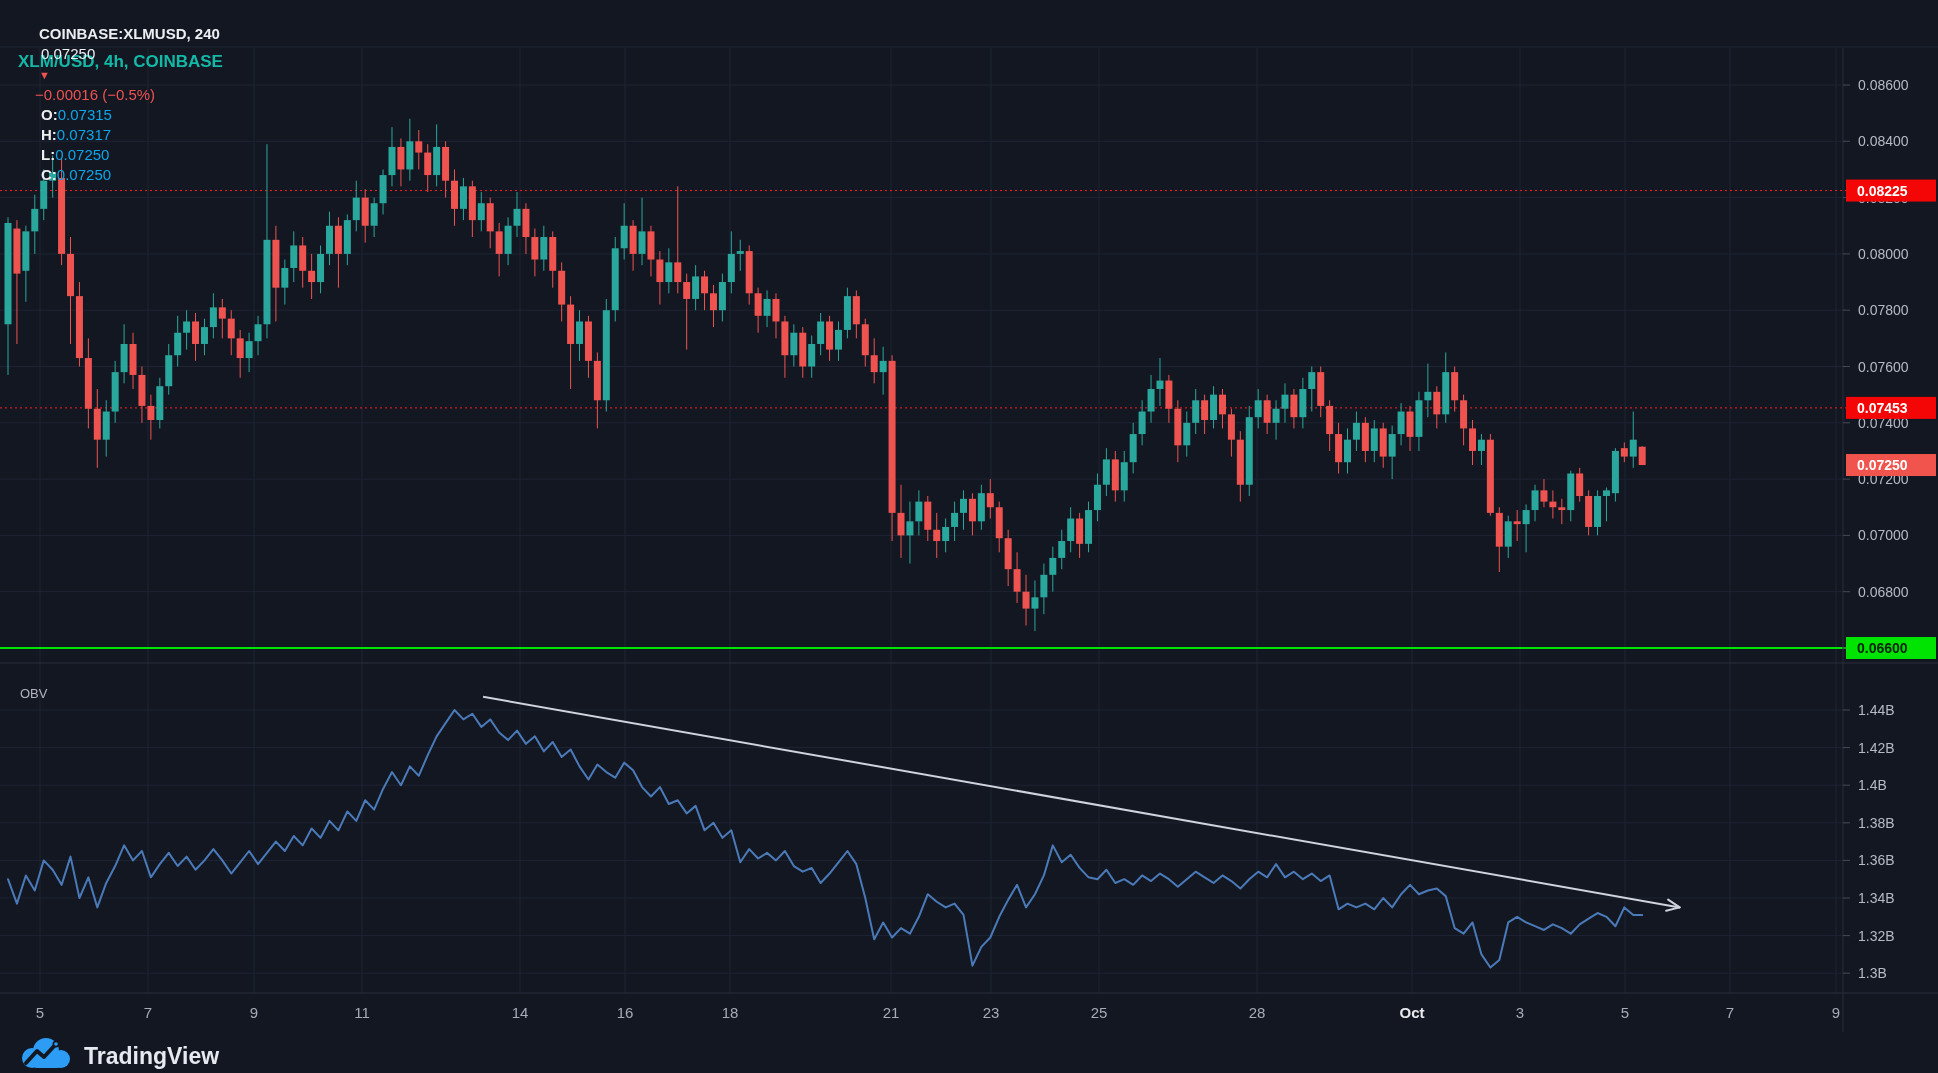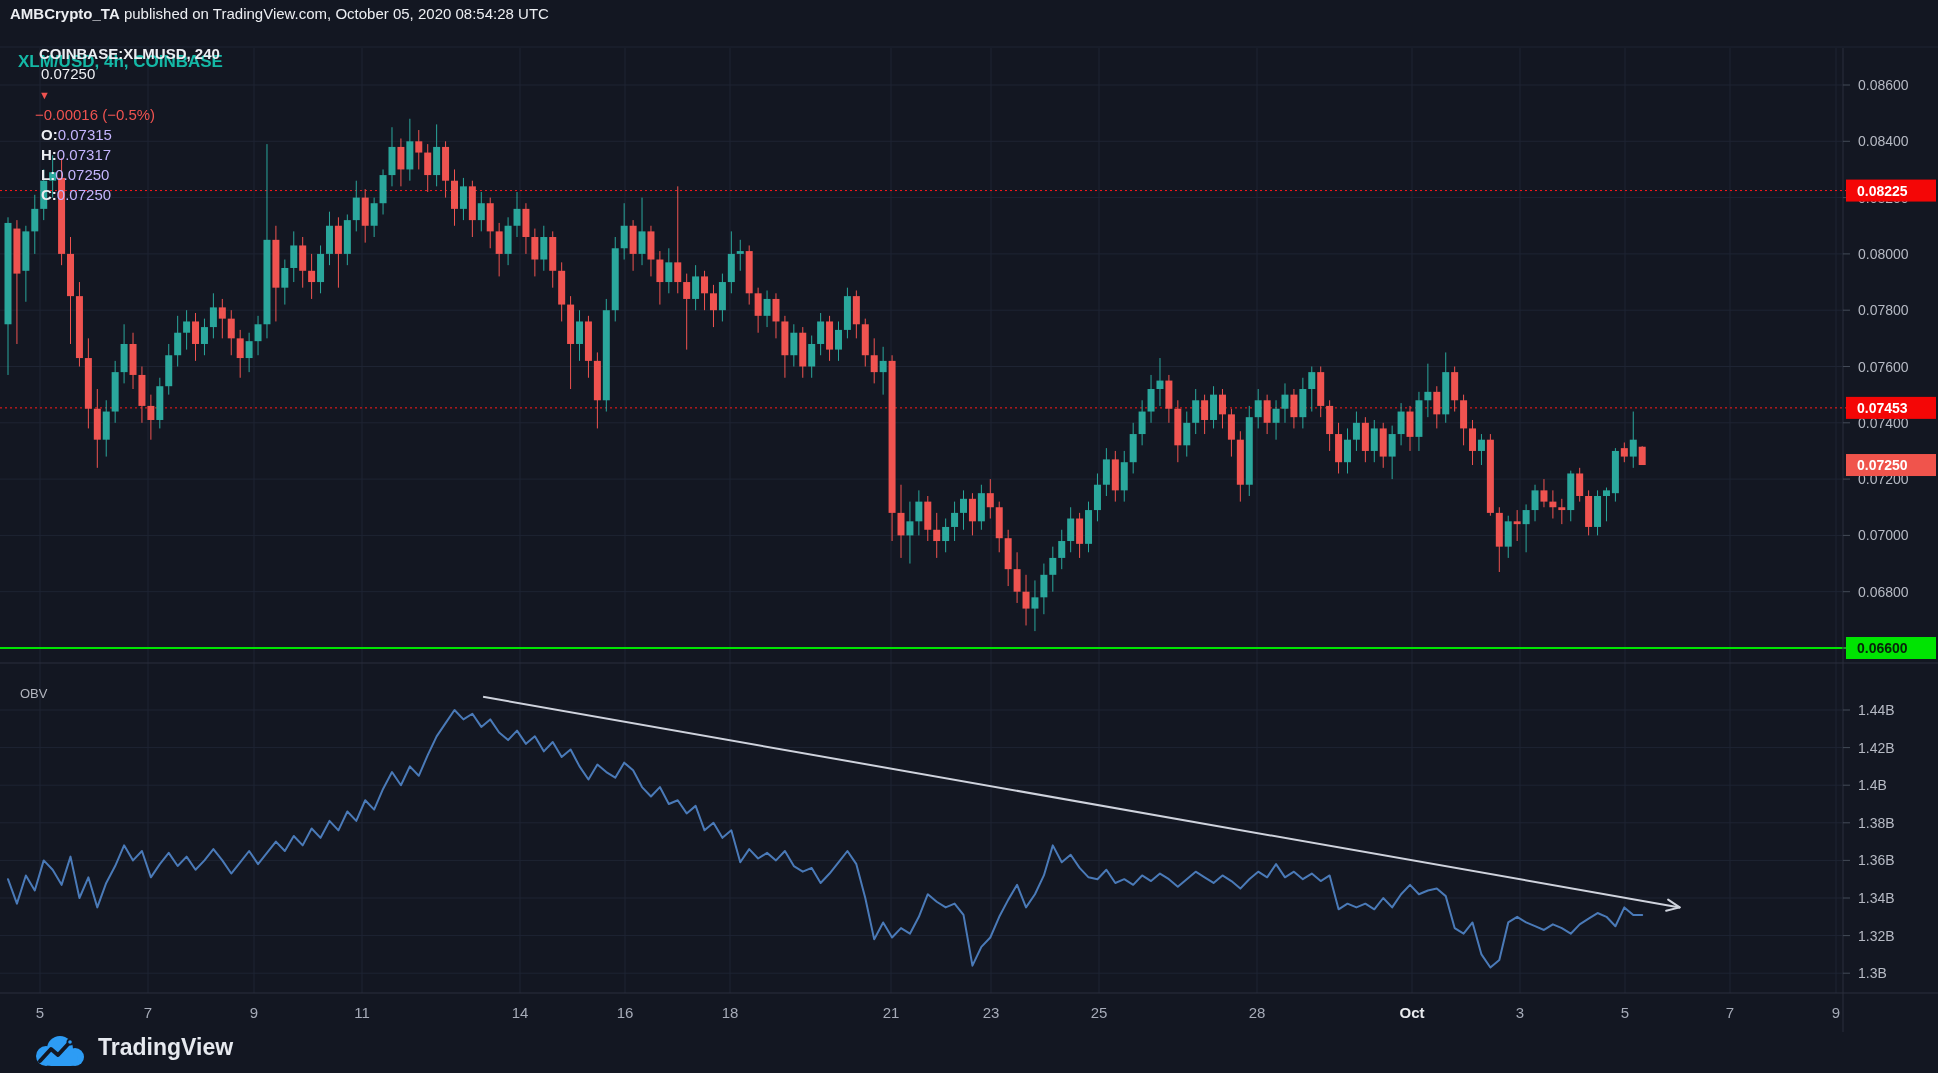--- a/index.html
+++ b/index.html
@@ -7,24 +7,24 @@
   .page{position:relative;width:1938px;height:1073px;background:#131722;}
   #chart-svg{position:absolute;left:0;top:0;}
   .hdr{position:absolute;left:10px;top:4px;z-index:5;}
   .hdr-line1{font-size:15px;color:#eceef2;line-height:20px;white-space:pre;}
   .hdr-line1 .b{font-weight:bold;}
   .hdr-line2{font-size:15px;color:#eceef2;line-height:20px;white-space:pre;}
   .hdr-line2 .b{font-weight:bold;margin-left:6px;}
   .hdr-line2 .w{margin-left:6px;}
   .hdr-line2 .red{color:#ef5350;}
   .hdr-line2 .tri{font-size:11px;margin-left:4px;}
-  .hdr-line2 .val{color:#c4b5fd;}
+  .hdr-line2 .val{color:#0ea5e9;}
   .pane-title{position:absolute;left:18px;top:52px;font-size:17px;font-weight:600;color:#14b8a6;z-index:4;}
   .obv-label{position:absolute;left:20px;top:686px;font-size:13px;color:#b2b5be;z-index:4;}
-  .footer{position:absolute;left:32px;top:1034px;height:36px;display:flex;align-items:flex-start;z-index:5;}
+  .footer{position:absolute;left:18px;top:1034px;height:36px;display:flex;align-items:flex-end;z-index:5;}
   .footer .logo{display:inline-block;width:58px;height:34px;}
   .footer .brand{font-size:23px;font-weight:600;color:#e6e9ef;margin-left:8px;}
 </style>
 </head>
 <body>
 
 <div class="page">
 
   <svg id="chart-svg" width="1938" height="1073">
       <g>
@@ -519,21 +519,20 @@
         <text x="1257" y="1018" text-anchor="middle" fill="#a6abb8" font-size="15px" font-weight="normal" font-family="Liberation Sans, sans-serif">28</text>
         <text x="1412" y="1018" text-anchor="middle" fill="#e8eaed" font-size="15px" font-weight="bold" font-family="Liberation Sans, sans-serif">Oct</text>
         <text x="1520" y="1018" text-anchor="middle" fill="#a6abb8" font-size="15px" font-weight="normal" font-family="Liberation Sans, sans-serif">3</text>
         <text x="1625" y="1018" text-anchor="middle" fill="#a6abb8" font-size="15px" font-weight="normal" font-family="Liberation Sans, sans-serif">5</text>
         <text x="1730" y="1018" text-anchor="middle" fill="#a6abb8" font-size="15px" font-weight="normal" font-family="Liberation Sans, sans-serif">7</text>
         <text x="1836" y="1018" text-anchor="middle" fill="#a6abb8" font-size="15px" font-weight="normal" font-family="Liberation Sans, sans-serif">9</text>
       </g>
     </svg>
 
   <div class="hdr">
-    <div class="hdr-line1"><span class="b">AMBCrypto_TA</span><span> published on TradingView.com, October 05, 2020 08:54:28 UTC</span></div>
     <div class="hdr-line2">
       <span class="b" style="margin-left:4px">COINBASE:XLMUSD, 240</span>
       <span class="w">0.07250</span>
       <span class="red tri">▼</span>
       <span class="red">−0.00016 (−0.5%)</span>
       <span class="b">O:</span><span class="val">0.07315</span>
       <span class="b">H:</span><span class="val">0.07317</span>
       <span class="b">L:</span><span class="val">0.07250</span>
       <span class="b">C:</span><span class="val">0.07250</span>
     </div>

